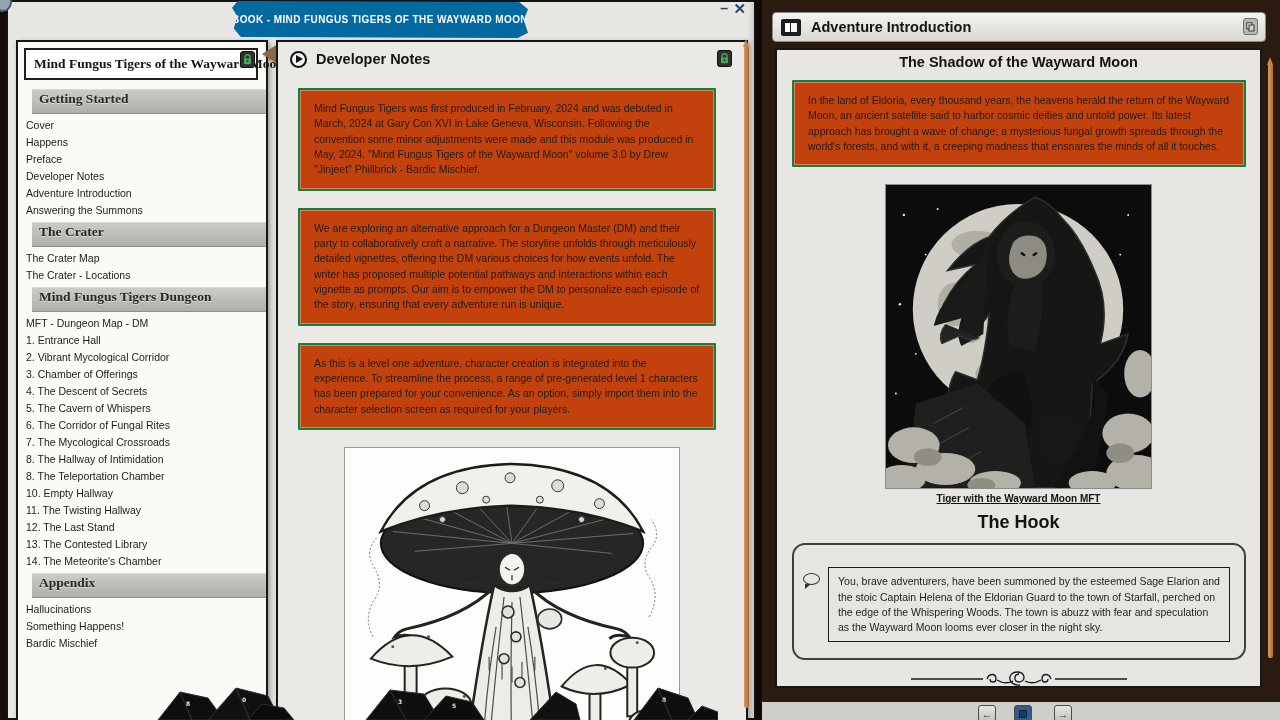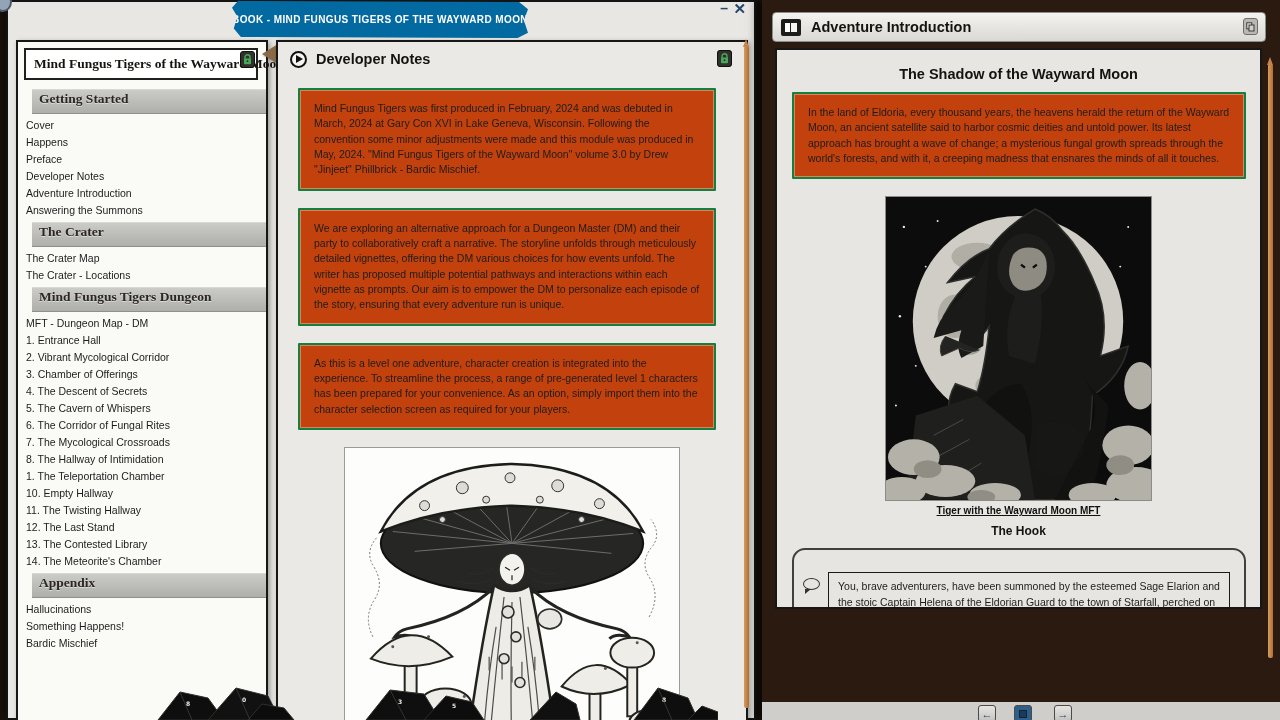--- a/index.html
+++ b/index.html
@@ -70,28 +70,28 @@
     background:#2b1a10; box-shadow:-4px 0 10px rgba(0,0,0,.6); }
   .story-header{ position:absolute; left:10px; top:12px; right:14px; height:30px;
     background:linear-gradient(#f4f3f0,#d9d8d4); border:1px solid #8c8c88; border-radius:4px;
     display:flex; align-items:center; }
   .book-icon{ width:20px; height:17px; margin-left:8px; background:#1c1c1a; border-radius:2px;
     display:flex; align-items:center; justify-content:center; }
   .book-icon i{ display:block; width:12px; height:9px; background:#f4f4f0; border-left:5px solid #fff;
     box-shadow:inset 1px 0 0 #1c1c1a; }
   .story-title{ margin-left:10px; font-size:14.5px; font-weight:bold; color:#15130f; }
   .story-header .copy-btn{ position:absolute; right:7px; top:5px; }
-  .story-content{ position:absolute; left:13px; top:48px; width:487px; height:561px;
-    background:#e7e6e2; border:2px solid #161616; overflow:hidden; padding:16px 0 0 0; }
+  .story-content{ position:absolute; left:13px; top:48px; width:487px; height:640px;
+    background:#e7e6e2; border:2px solid #161616; overflow:hidden; padding:4px 0 0 0; }
   .sec-heading{ text-align:center; font-size:14.5px; font-weight:bold; color:#15130f; }
   .story-col{ padding:10px 14px 0 15px; }
   .tiger-img{ display:block; margin:16px auto 4px auto; width:267px; height:305px; border:1px solid #8b8b87; cursor:pointer; background:#0d0d0d; }
   .img-caption{ display:block; text-align:center; font-size:10px; font-weight:bold; color:#111;
     text-decoration:underline; cursor:pointer; margin-bottom:8px; }
-  .hook-heading{ text-align:center; font-size:12px; font-weight:bold; color:#15130f; margin-bottom:10px; }
+  .hook-heading{ text-align:center; font-size:18px; font-weight:bold; color:#15130f; margin-bottom:10px; }
   .hook-frame{ position:relative; margin:0 14px 10px 15px; border:2px solid #404040; border-radius:13px;
     background:#e6e5e1; padding:22px 14px 16px 34px; }
   .bubble-icon{ position:absolute; left:9px; top:28px; width:17px; height:12px; border:1.6px solid #333;
     border-radius:50%; background:#e6e5e1; }
   .bubble-icon::after{ content:""; position:absolute; left:1px; bottom:-5px; border-top:5px solid #333;
     border-right:6px solid transparent; }
   .hook-box{ border:1.6px solid #1a1a1a; background:#e6e5e1; padding:6px 9px; font-size:10.5px;
     line-height:1.45; color:#1e1d1b; }
   .flourish{ display:block; margin:2px auto 0 auto; }
 
@@ -144,21 +144,21 @@
         <div class="toc-sec">Mind Fungus Tigers Dungeon</div>
         <div class="toc-item">MFT - Dungeon Map - DM</div>
         <div class="toc-item">1.  Entrance Hall</div>
         <div class="toc-item">2.  Vibrant Mycological Corridor</div>
         <div class="toc-item">3.  Chamber of Offerings</div>
         <div class="toc-item">4.  The Descent of Secrets</div>
         <div class="toc-item">5.  The Cavern of Whispers</div>
         <div class="toc-item">6.  The Corridor of Fungal Rites</div>
         <div class="toc-item">7.  The Mycological Crossroads</div>
         <div class="toc-item">8.  The Hallway of Intimidation</div>
-        <div class="toc-item">1.  The Teleportation Chamber</div>
+        <div class="toc-item">8.  The Teleportation Chamber</div>
         <div class="toc-item">10.  Empty Hallway</div>
         <div class="toc-item">11.  The Twisting Hallway</div>
         <div class="toc-item">12.  The Last Stand</div>
         <div class="toc-item">13.  The Contested Library</div>
         <div class="toc-item">14.  The Meteorite's Chamber</div>
         <div class="toc-sec">Appendix</div>
         <div class="toc-item">Hallucinations</div>
         <div class="toc-item">Something Happens!</div>
         <div class="toc-item">Bardic Mischief</div>
       </div>

